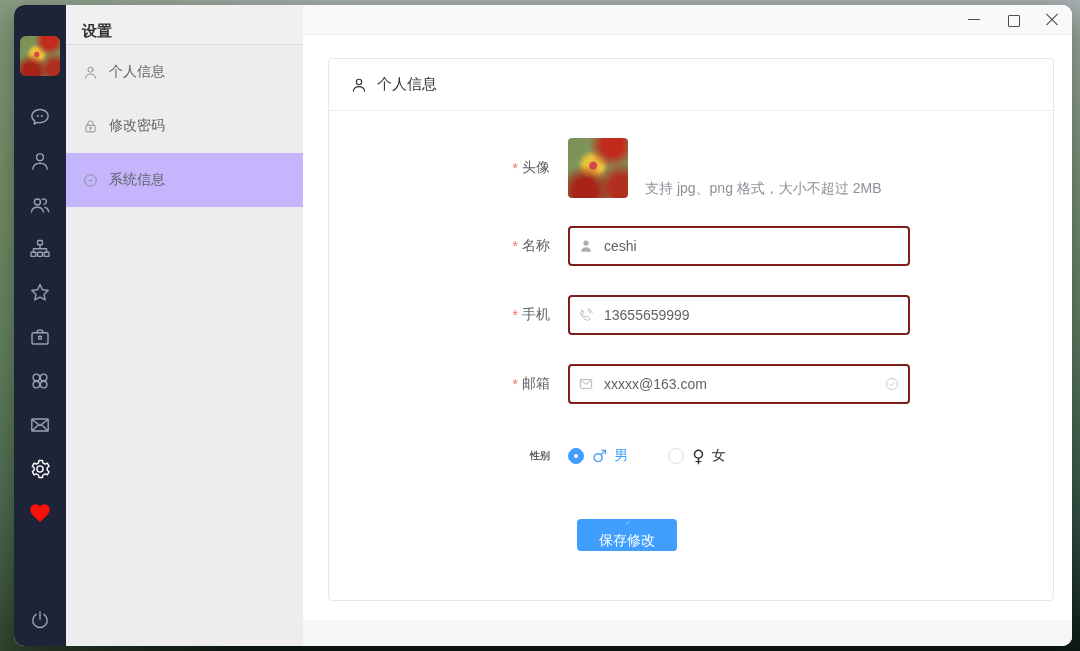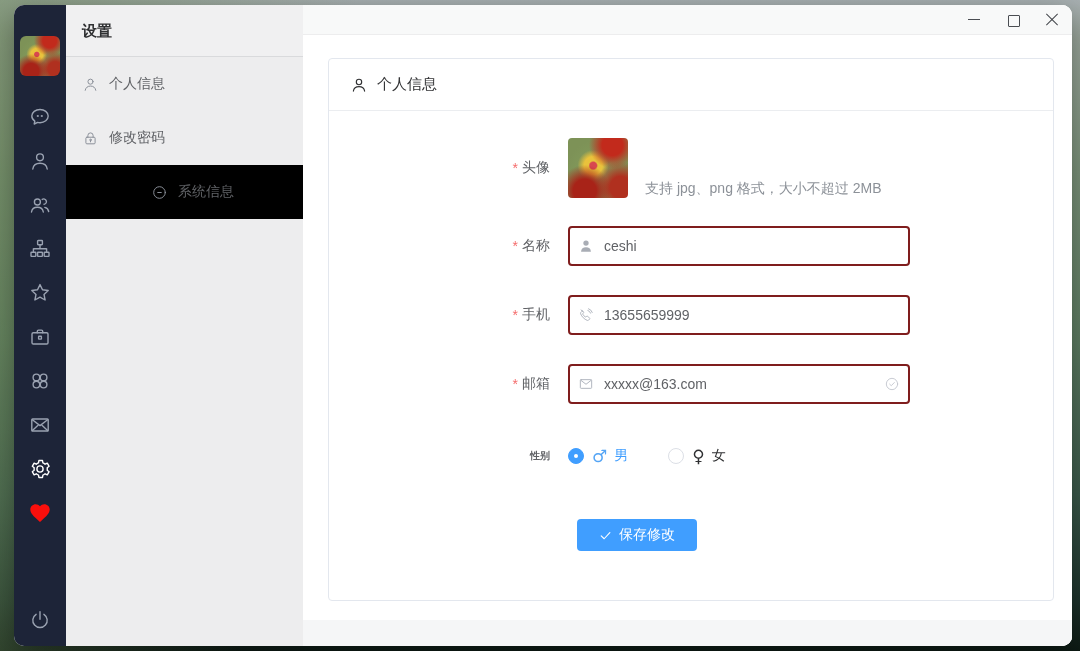--- a/index.html
+++ b/index.html
@@ -35,29 +35,29 @@
   .rail-icons { display:flex; flex-direction:column; align-items:center; gap:20px; margin-top:29px; }
   .rail-icon { width:24px; height:24px; display:flex; align-items:center; justify-content:center; cursor:pointer; }
   .rail-icon svg { width:24px; height:24px; stroke:#9aa2b1; fill:none; stroke-width:1.4; stroke-linecap:round; stroke-linejoin:round; }
   .rail-icon.active svg { stroke:#ffffff; }
   .rail-icon.heart svg { stroke:none; }
   .rail-spacer { flex:1; }
   .rail-power { margin-bottom:14px; }
   
   .sidebar { width:237px; flex:0 0 237px; background:#ededee; display:flex; flex-direction:column; }
   .sidebar-title {
-    height:52px; line-height:52px; padding-left:16px;
+    height:40px; line-height:52px; padding-left:16px;
     font-size:15px; font-weight:bold; color:#303133;
     background:#f0f0f1; border-bottom:1px solid #d9dadc;
   }
   .menu-item {
     height:54px; display:flex; align-items:center; gap:10px;
     padding-left:16px; font-size:14px; color:#606266; cursor:pointer;
   }
-  .menu-item.active { background:#000000;justify-content:center; }
+  .menu-item.active { background:#c4b5fd; }
   .menu-item svg { width:17px; height:17px; stroke:#8b9099; fill:none; stroke-width:1.4; stroke-linecap:round; stroke-linejoin:round; }
   
   .main { flex:1; display:flex; flex-direction:column; background:#fff; }
   .titlebar {
     height:30px; flex:0 0 30px; background:#f8f9f9; border-bottom:1px solid #ededee;
     display:flex; align-items:center; justify-content:flex-end; gap:25px; padding-right:13px;
   }
   .win-btn { width:14px; height:14px; position:relative; cursor:pointer; }
   .win-btn.min::after { content:""; position:absolute; left:1px; right:1px; top:6px; border-top:1.6px solid #4a4d52; }
   .win-btn.max::after { content:""; position:absolute; left:2px; top:2px; width:10px; height:10px; border:1.5px solid #4a4d52; border-radius:1px; }
@@ -122,21 +122,21 @@
   .gender-symbol.female { color:#303133; }
   .gender-text { font-size:14px; margin-left:7px; }
   .gender-text.male { color:#409eff; }
   .gender-text.female { color:#303133; }
   .row-buttons { margin-top:49px; }
   .btn {
     height:32px; border-radius:4px; display:inline-flex; align-items:center; justify-content:center;
     gap:7px; font-size:14px; cursor:pointer; padding:0 21px; border:1px solid transparent;
     font-family:"Liberation Sans","DejaVu Sans",sans-serif;
   }
-  .btn-primary { background:#409eff; color:#fff; margin-left:9px; }
+  .btn-primary { background:#409eff; color:#fff; margin-left:9px;flex-direction:column; }
   .btn-primary svg { width:13px; height:13px; stroke:#fff; fill:none; stroke-width:2; stroke-linecap:round; stroke-linejoin:round; }
   .btn-plain { background:#fff; border-color:#dcdfe6; color:#5f6368; margin-left:21px; padding:0 32px; }
   .btn-plain svg { width:13px; height:13px; stroke:#5f6368; fill:none; stroke-width:1.6; stroke-linecap:round; stroke-linejoin:round; }
 </style>
 </head>
 <body>
 
 <div class="window">
 
   <div class="rail">

